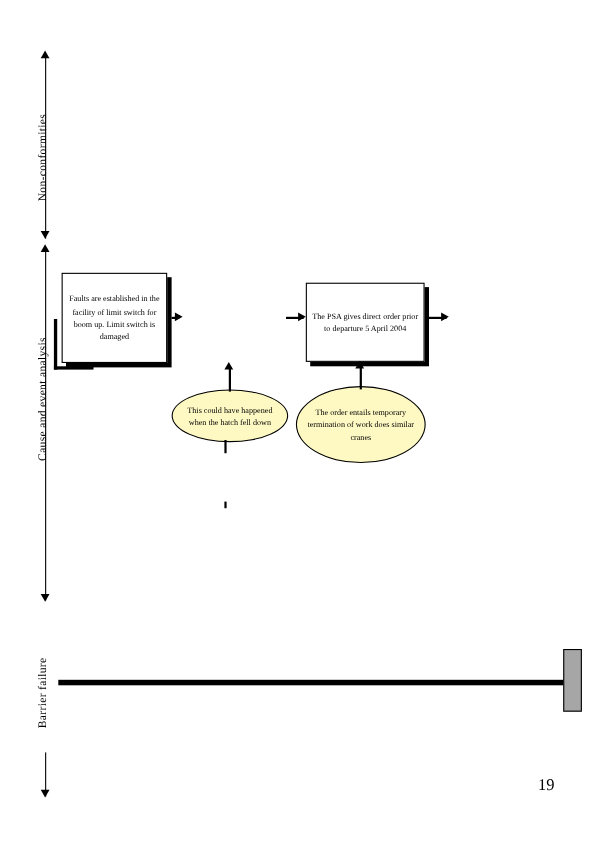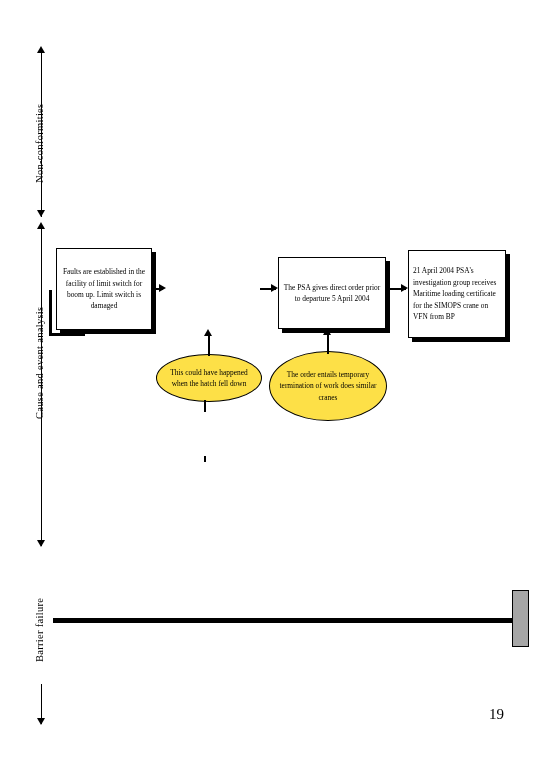--- a/index.html
+++ b/index.html
@@ -68,21 +68,21 @@
     font-family: "Liberation Serif", serif;
     font-size: 7.4px;
     line-height: 1.55;
     color: #000;
   }
   .pbox.left-align .pbox-text { text-align: left; }
 
   
   .ellipse {
     position: absolute;
-    background: #fde047;
+    background: #fef9c3;
     border: 1.1px solid #000;
     border-radius: 50%;
     box-sizing: border-box;
     display: flex;
     align-items: center;
     justify-content: flex-end;
     text-align: center;
   }
   .ellipse-text {
     font-family: "Liberation Serif", serif;
@@ -174,23 +174,20 @@
 
   <div class="pbox" style="left:56px; top:248px; width:96px; height:82px;text-align:center;">
     <div class="pbox-text">Faults are established in the facility of limit switch for boom up. Limit switch is damaged</div>
   </div>
 
 
   <div class="pbox" style="left:278px; top:257px; width:108px; height:72px;">
     <div class="pbox-text">The PSA gives direct order prior to departure 5 April 2004</div>
   </div>
 
-  <div class="pbox left-align" style="left:408px; top:250px; width:98px; height:88px;">
-    <div class="pbox-text">21 April 2004 PSA's investigation group receives Maritime loading certificate for the SIMOPS crane on VFN from BP</div>
-  </div>
 
   <div>
     <div class="conn-h" style="left:156px; top:288px; width:7px;"></div>
     <div class="arrow-right" style="left:159px; top:284px;"></div>
   </div>
 
   <div>
     <div class="conn-h" style="left:260px; top:288px; width:16px;"></div>
     <div class="arrow-right" style="left:271px; top:284px;"></div>
   </div>

